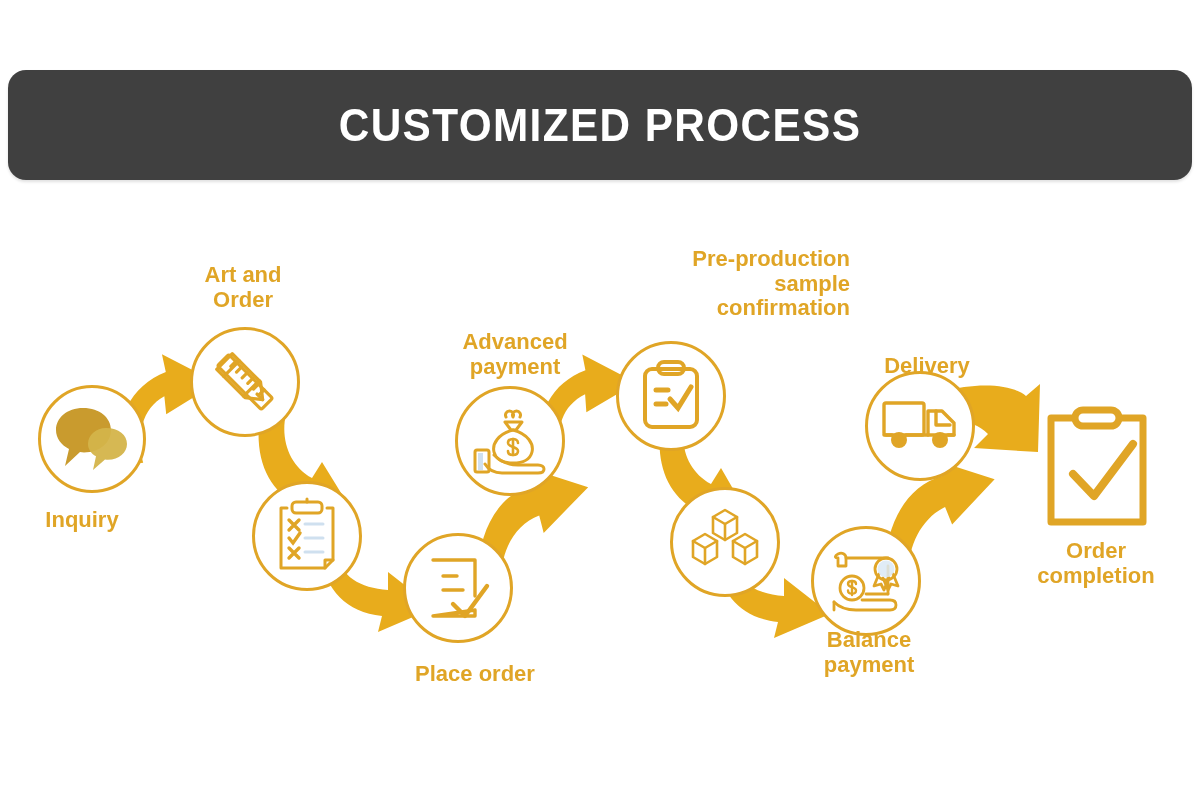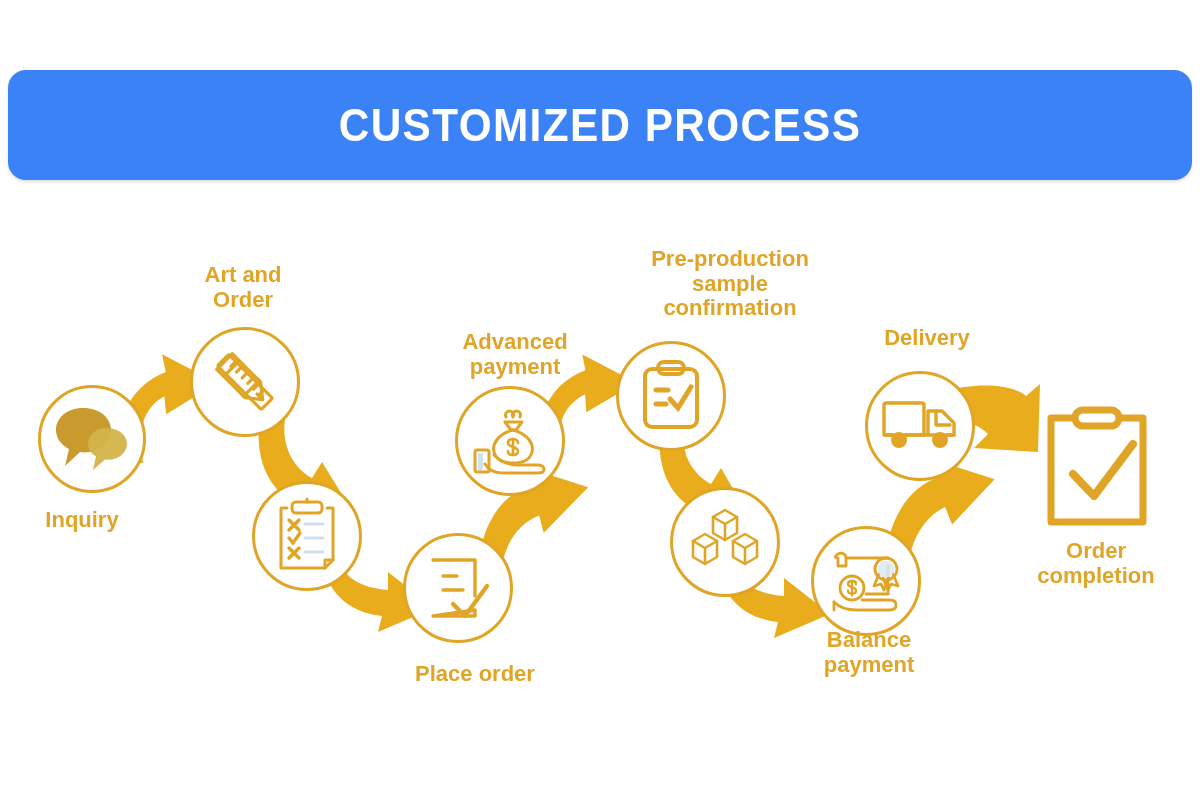--- a/index.html
+++ b/index.html
@@ -11,21 +11,21 @@
     overflow:hidden;
     position:relative;
   }
   .stage{position:relative;width:1200px;height:792px;}
 
   
   .header-banner{
     position:absolute;
     left:8px;top:70px;
     width:1184px;height:110px;
-    background:#3b82f6;
+    background:#404040;
     border-radius:18px;
     display:flex;align-items:center;justify-content:center;
     box-shadow:0 2px 3px rgba(0,0,0,0.12);
   }
   .header-title{
     color:#ffffff;
     font-size:46px;
     font-weight:bold;
     letter-spacing:1.5px;
     font-family:"Liberation Sans", sans-serif;
@@ -49,21 +49,21 @@
   .node-label{
     position:absolute;
     color:#e0a526;
     font-size:22px;
     font-weight:bold;
     line-height:1.12;
     z-index:4;
     white-space:pre-line;
   }
   .lbl-center{text-align:center;transform:translateX(-50%);}
-  .lbl-left{text-align:center;}
+  .lbl-left{text-align:right;}
 
   .arrow{position:absolute;z-index:2;}
   svg{display:block;overflow:visible;}
 </style>
 </head>
 <body>
 
 <div class="stage">
 
   <div class="header-banner">
@@ -303,21 +303,21 @@
           <circle cx="19" cy="43" r="6.5"></circle>
           <circle cx="60" cy="43" r="6.5"></circle>
         </g>
         <g stroke="#e0a526" stroke-width="3" fill="none">
           <circle cx="19" cy="43" r="6.5"></circle>
           <circle cx="60" cy="43" r="6.5"></circle>
         </g>
       </svg>
     </span>
   </div>
-  <div class="node-label lbl-center" style="left:927px;top:326px;width:220px;">Delivery</div>
+  <div class="node-label lbl-center" style="left:927px;top:354px;width:220px;">Delivery</div>
 
   <div class="node-plain" style="left:1032px;top:398px;width:130px;height:140px;">
     <span>
       <svg width="120" height="132" viewBox="0 0 120 132" aria-hidden="true">
         <g stroke="#e0a526" stroke-width="7" fill="none" stroke-linejoin="round" stroke-linecap="round">
           <path d="M36,16 L14,16 L14,120 L106,120 L106,16 L84,16"></path>
           <rect x="38" y="8" width="44" height="16" rx="8"></rect>
           <path d="M36,72 L57,94 L96,42" stroke-width="8"></path>
         </g>
       </svg>

